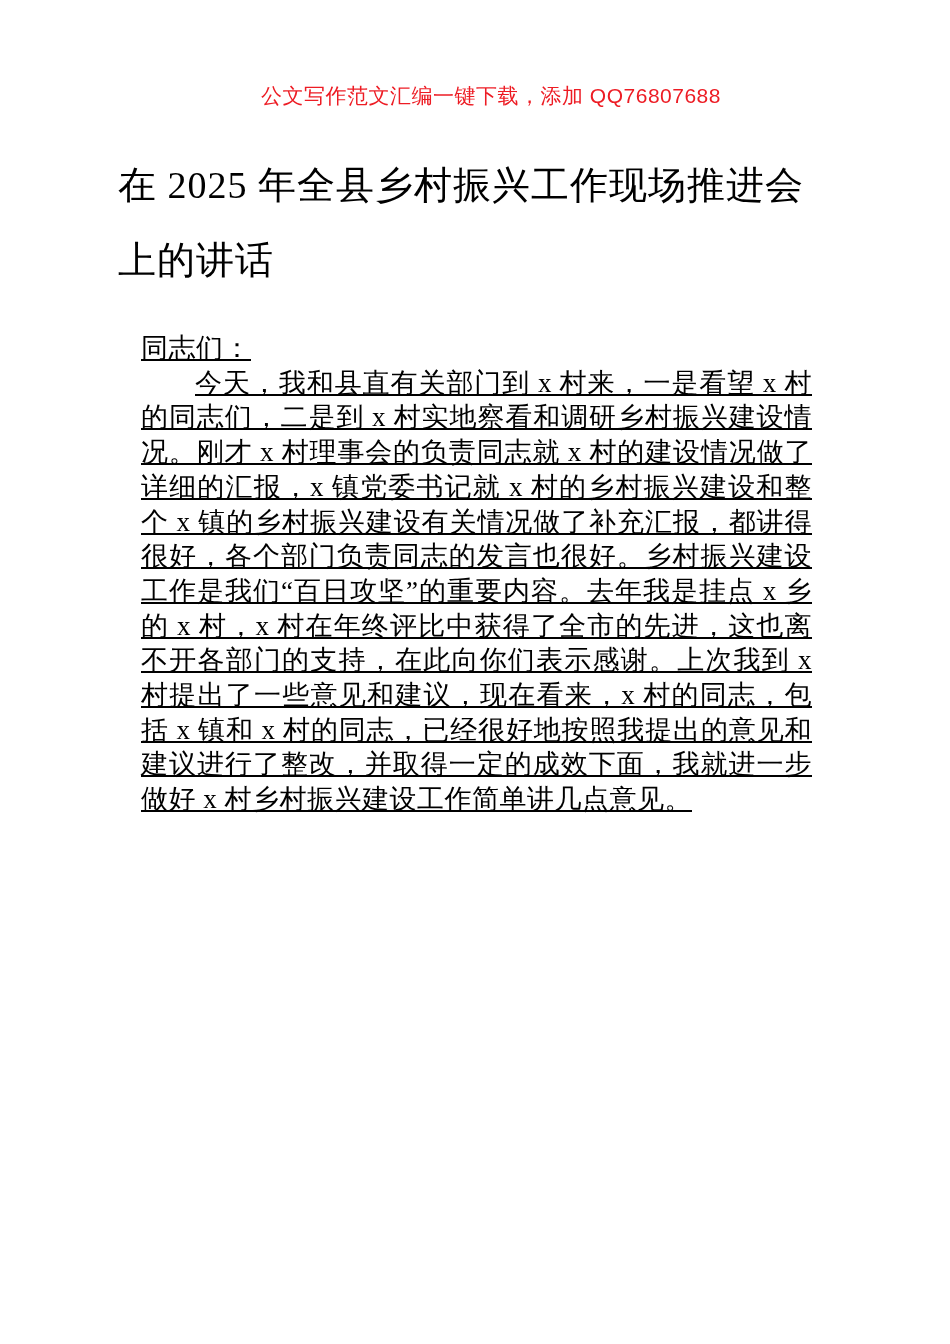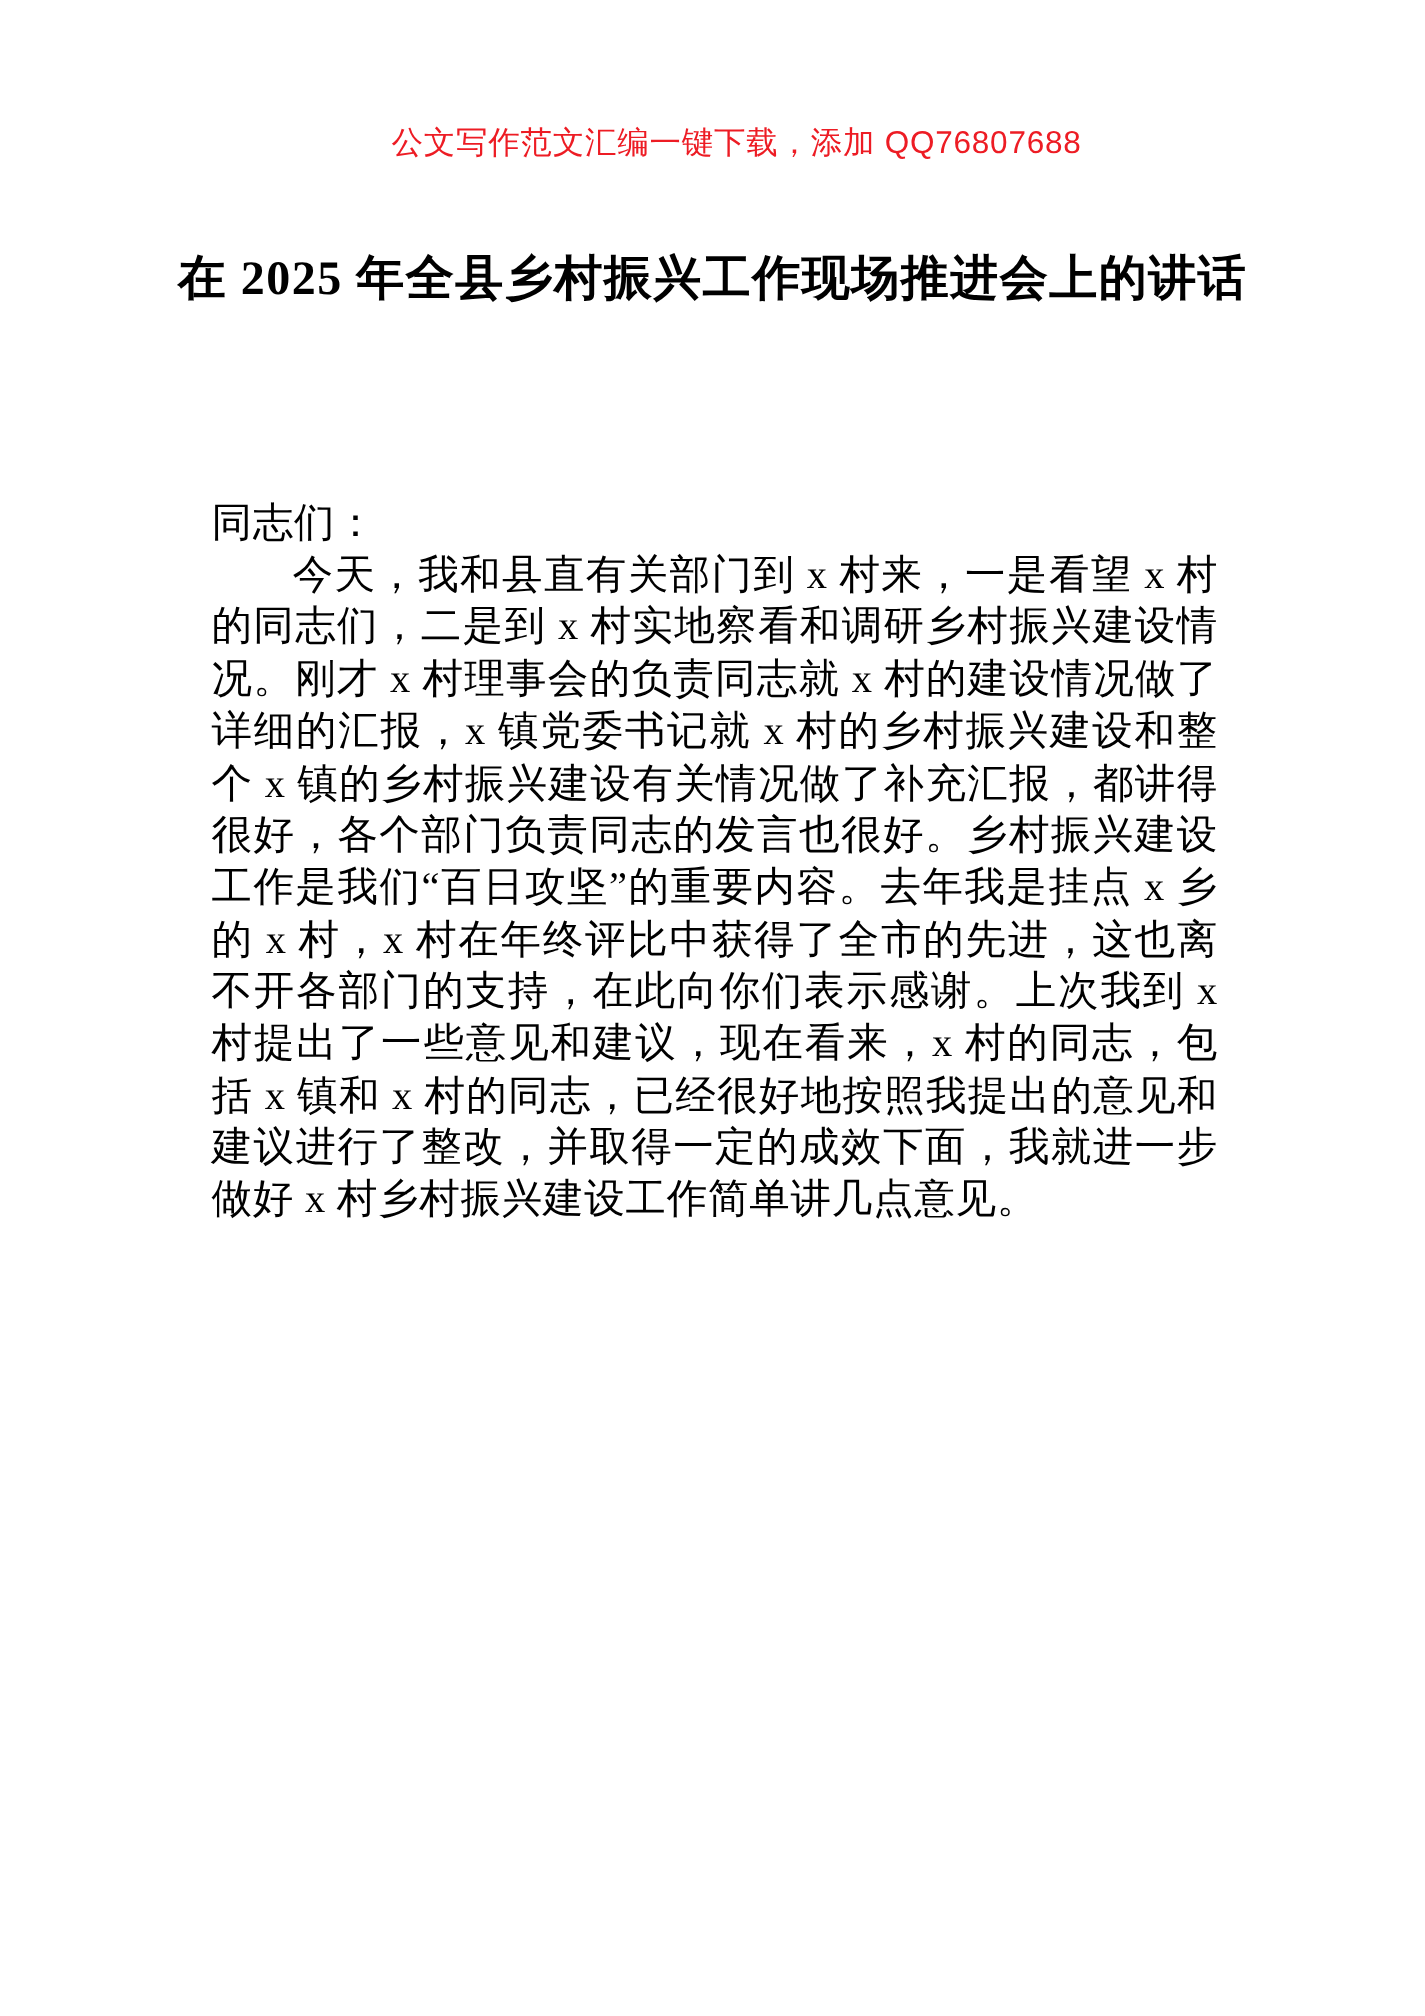--- a/index.html
+++ b/index.html
@@ -28,42 +28,42 @@
     color: #ed1c24;
     font-family: "Liberation Sans", sans-serif;
     font-weight: 400;
     letter-spacing: 0.5px;
   }
   .doc-title {
     position: absolute;
     top: 148px;
     left: 118px;
     width: 714px;
-    text-align: center;
-    font-size: 32px;
+    font-size: 38px;
     line-height: 75px;
-    font-weight: 700;
+    font-weight: 400;
     font-family: "Liberation Serif", serif;
     letter-spacing: 1px;
   }
   .doc-body {
     position: absolute;
     top: 331px;
     left: 141px;
     width: 671px;
     font-size: 27px;
     line-height: 34.7px;
     text-align: justify;
     text-justify: inter-character;
     font-family: "Liberation Serif", serif;
     letter-spacing: 0.5px;
   }
   .doc-body p {
     margin: 0;
     padding: 0;
+    text-decoration: underline;
   }
   .salutation {
     text-indent: 0;
   }
   .para {
     text-indent: 2em;
   }
   .heading {
     text-indent: 2em;
     font-weight: 700;

